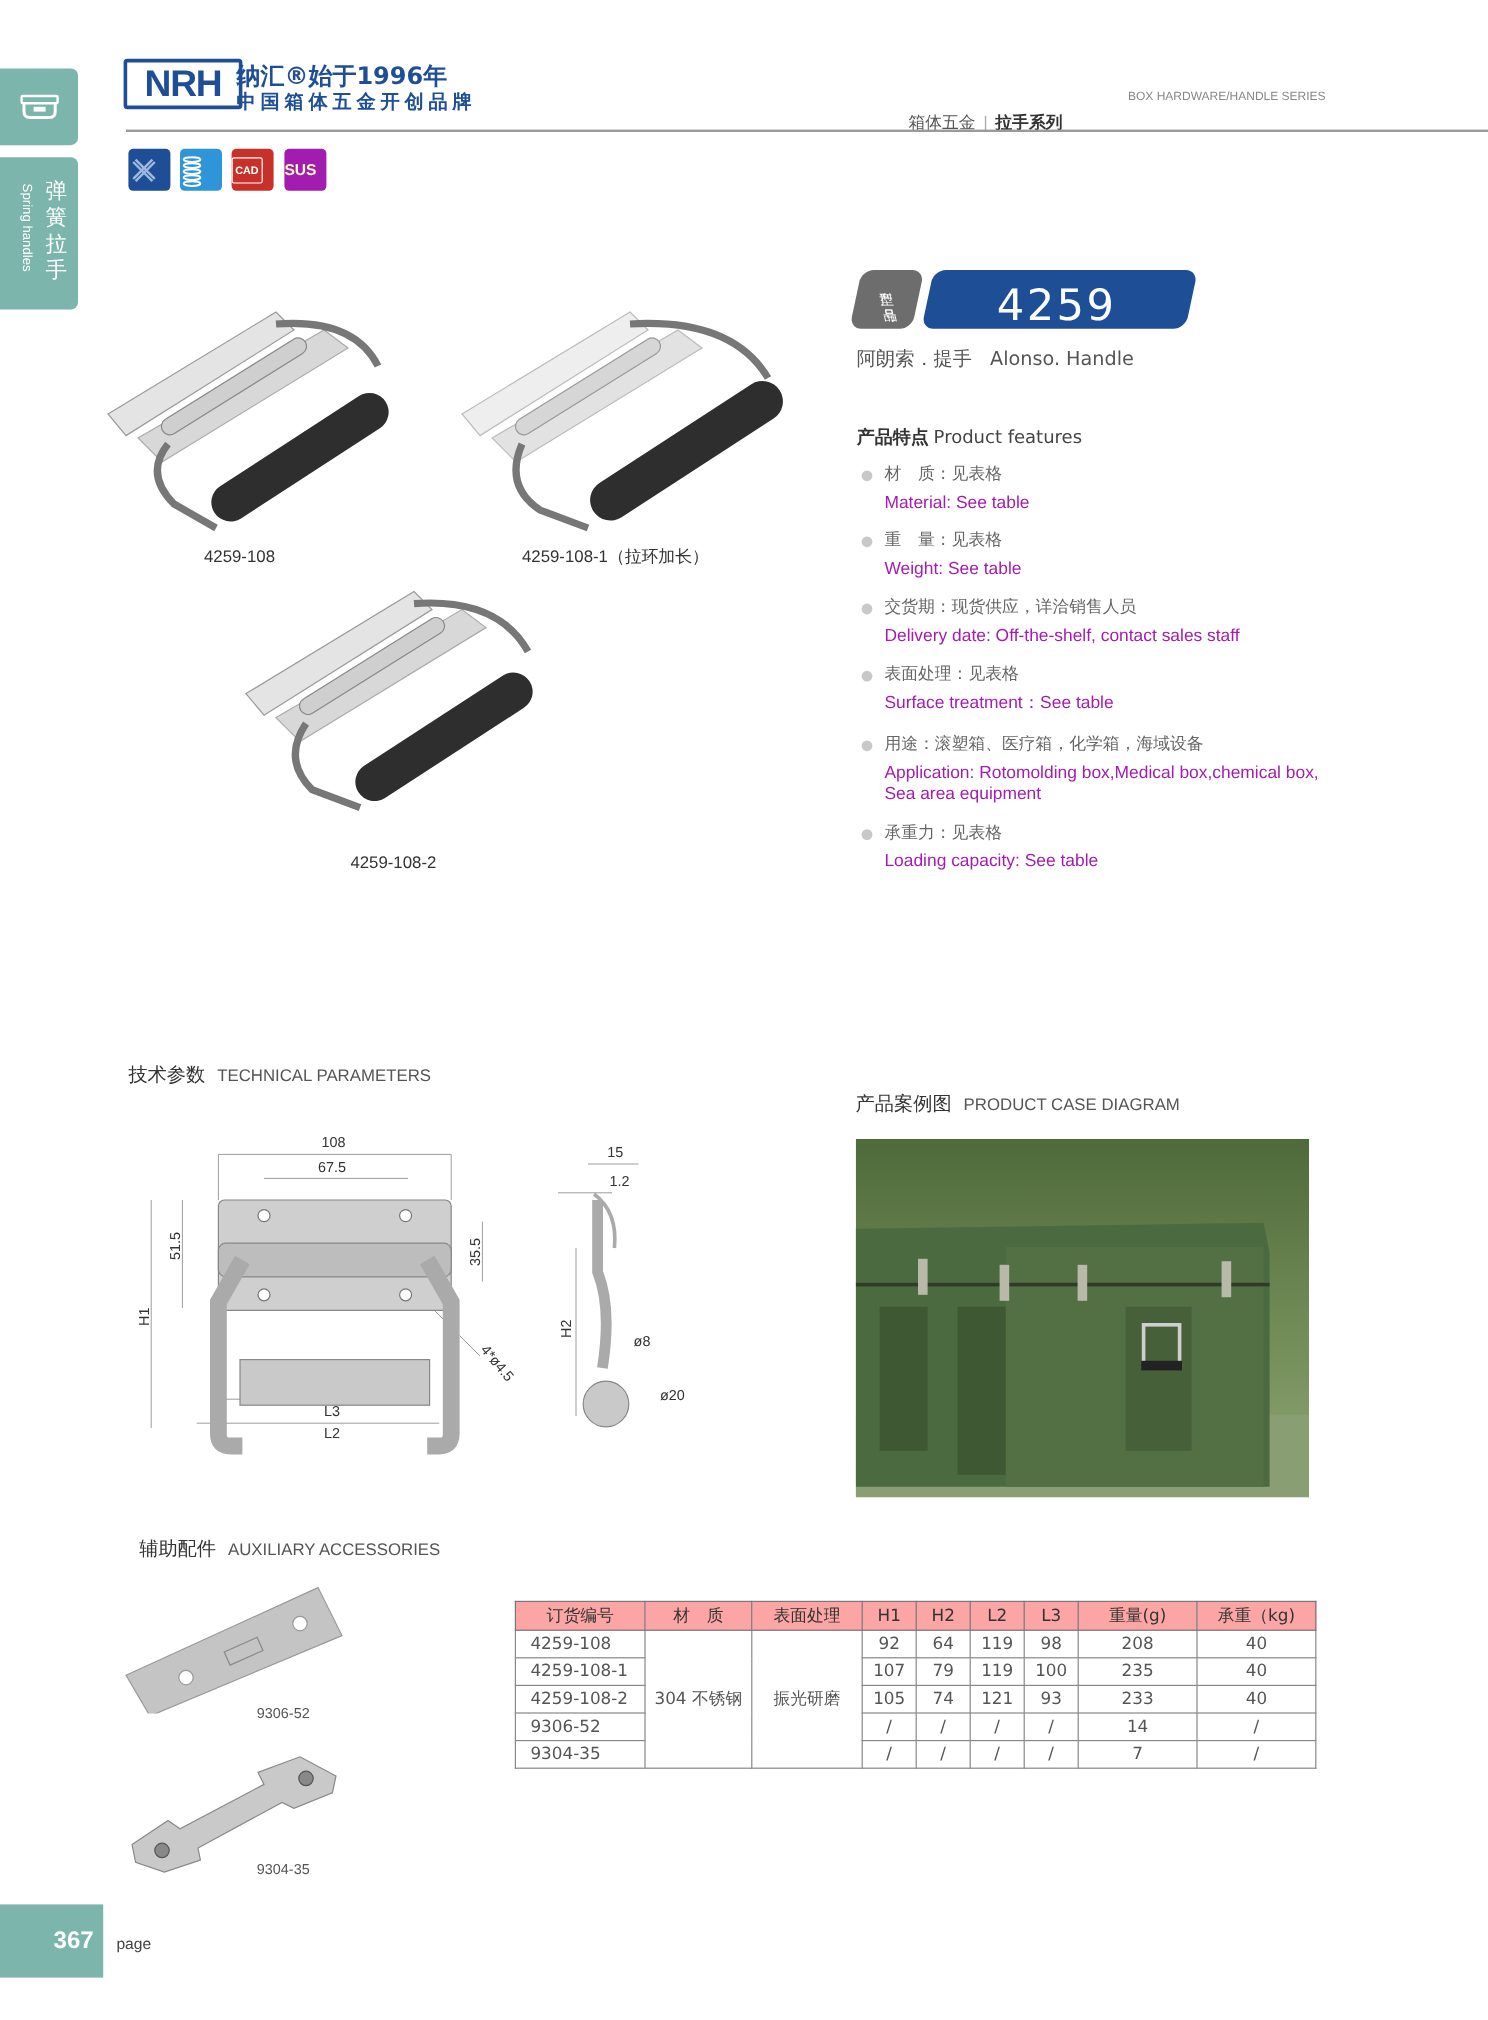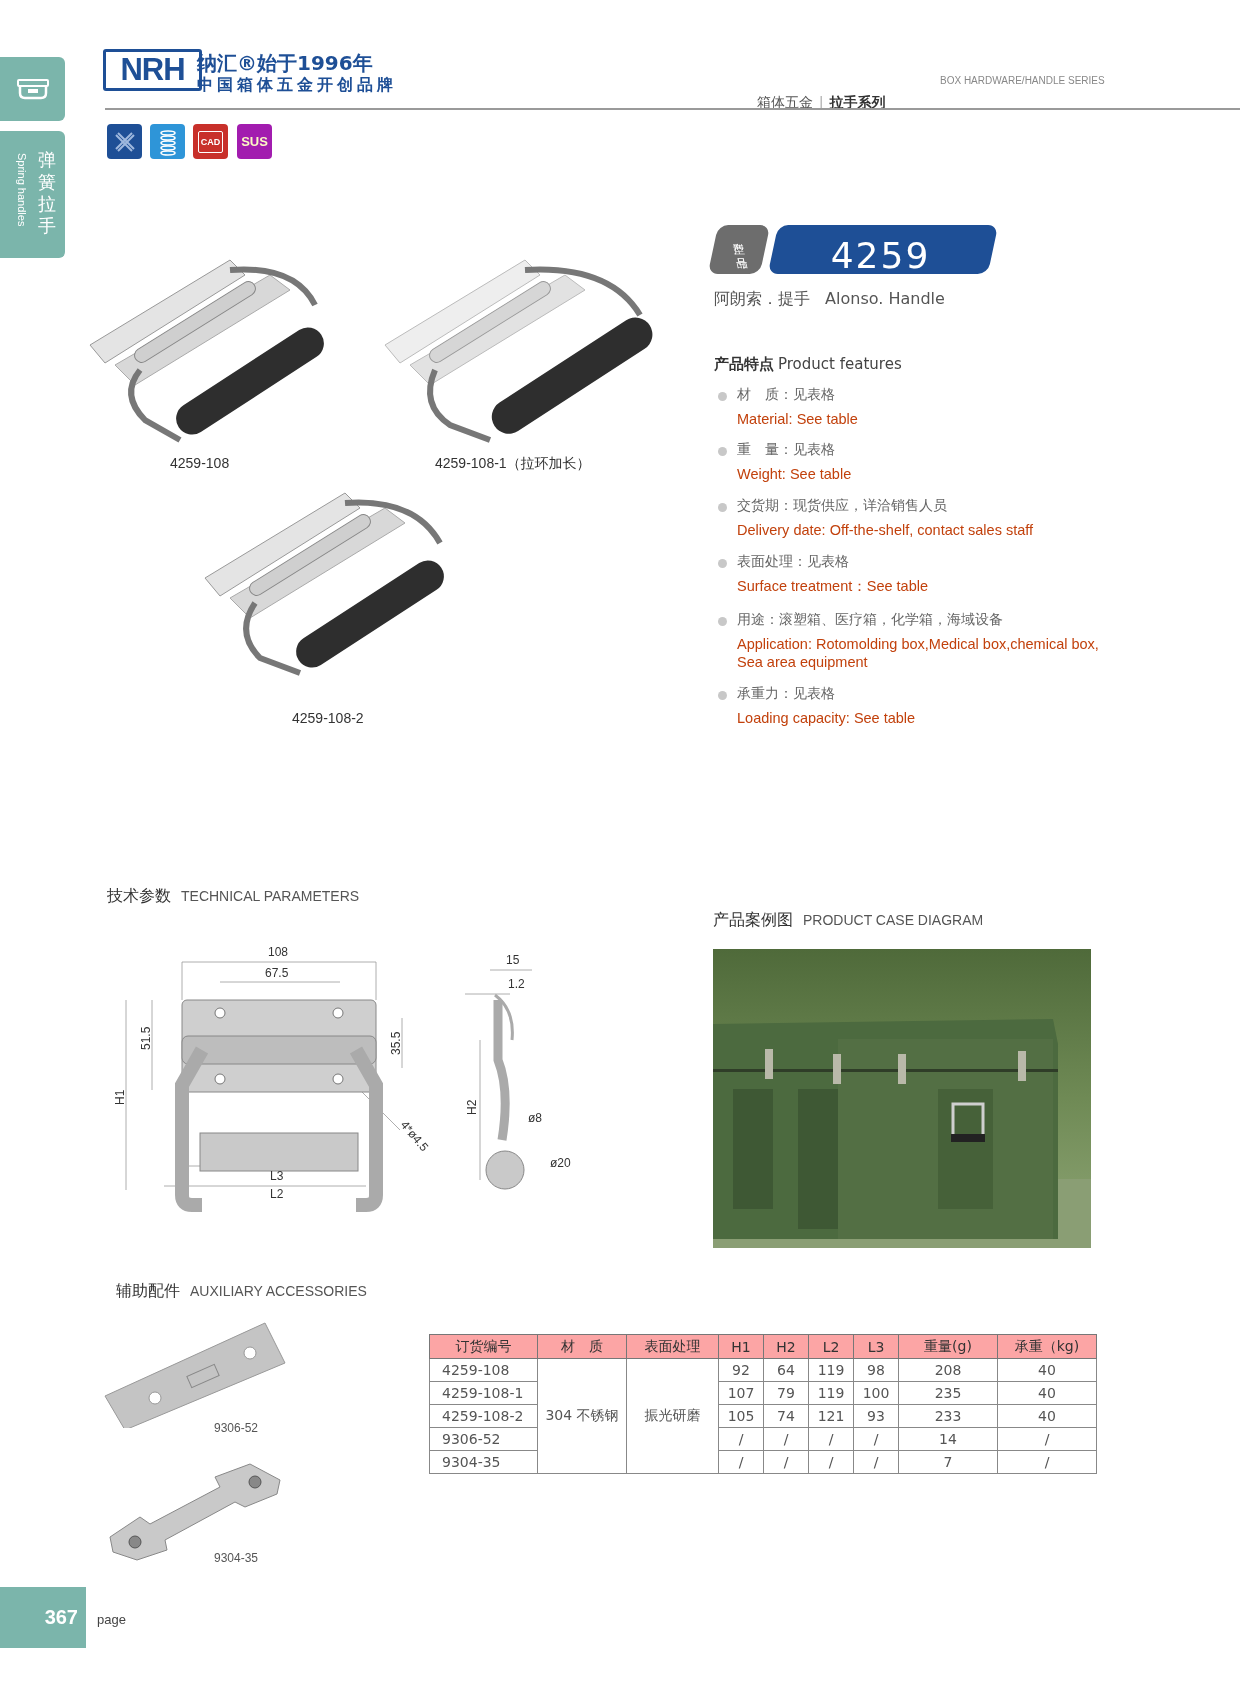--- a/index.html
+++ b/index.html
@@ -16,39 +16,39 @@
 
   
   .logo-box { position:absolute; left:103px; top:49px; width:99px; height:42px; border:3px solid #1e4f96; border-radius:3px; color:#1e4f96; font-size:31px; font-weight:bold; display:flex; align-items:center; justify-content:center; letter-spacing:-1px; }
   .logo-cn1 { position:absolute; left:197px; top:50px; font-size:20px; font-weight:bold; color:#1e4f96; letter-spacing:0; font-family:"DejaVu Sans", sans-serif; }
   .logo-cn2 { position:absolute; left:197px; top:75px; font-size:16px; font-weight:bold; color:#1e4f96; letter-spacing:4px; font-family:"DejaVu Sans", sans-serif; }
   .header-rule { position:absolute; left:105px; top:108px; width:1135px; height:2px; background:#9a9a9a; }
   .hdr-cn { position:absolute; left:757px; top:70px; font-size:14px; color:#555; font-family:Liberation Mono, monospace;margin-top:24px; }
   .hdr-cn b { color:#333; font-weight:bold; }
   .hdr-en { position:absolute; left:940px; top:75px; font-size:10px; color:#888; }
 
-  .feat-icon { position:absolute; top:124px; width:35px; height:35px; border-radius:4px; display:flex; align-items:center; justify-content:center; color:#fff; font-size:10px; font-weight:bold; }
+  .feat-icon { position:absolute; top:124px; width:35px; height:35px; border-radius:4px; display:flex; align-items:center; color:#fff; font-size:10px; font-weight:bold; }
 
   
   .prod-img { position:absolute; }
   .prod-label { position:absolute; font-size:14px; color:#333; }
 
   
   .badge-gray { position:absolute; left:713px; top:225px; width:52px; height:49px; background:#6d6d6d; border-radius:10px; transform: skewX(-12deg); }
   .badge-gray span { position:absolute; left:10px; top:9px; color:#fff; font-size:11px; line-height:14px; transform: skewX(12deg); font-family:"DejaVu Sans", sans-serif; }
   .badge-blue { position:absolute; left:773px; top:225px; width:220px; height:49px; background:#1e4f96; border-radius:10px; transform: skewX(-12deg); }
   .badge-num { position:absolute; left:773px; top:225px; width:215px; height:61px; color:#fff; font-size:36px; display:flex; align-items:center; justify-content:center; letter-spacing:2px; font-family:"DejaVu Sans", sans-serif; }
   .prod-name { position:absolute; left:714px; top:289px; font-size:16px; color:#555; font-family:"DejaVu Sans", sans-serif; }
 
   .feat-title { position:absolute; left:714px; top:355px; font-size:15px; color:#444; font-family:"DejaVu Sans", sans-serif; }
   .feat-title b { font-weight:bold; color:#333; margin-right:4px; }
   .feat-item { position:absolute; left:718px; width:420px; }
   .feat-dot { position:absolute; left:0; top:6px; width:9px; height:9px; border-radius:50%; background:#c8c8c8; }
   .feat-cn { position:absolute; left:19px; top:0; font-size:14px; color:#666; font-family:"DejaVu Sans", sans-serif; white-space:nowrap;text-align:right; }
-  .feat-en { position:absolute; left:19px; top:24px; font-size:14.5px; color:#c2410c; line-height:18px; white-space:pre-line; width:420px; }
+  .feat-en { position:absolute; left:19px; top:24px; font-size:14.5px; color:#a21caf; line-height:18px; white-space:pre-line; width:420px; }
 
   .section-title { position:absolute; font-size:14px; color:#555; }
   .section-title b { font-weight:normal; color:#333; font-size:16px; margin-right:10px; font-family:"DejaVu Sans", sans-serif; }
 
   .case-photo { position:absolute; left:713px; top:949px; width:378px; height:299px; overflow:hidden; }
 
   
   table.spec { position:absolute; left:429px; top:1334px; border-collapse:collapse; font-size:15px; color:#555; }
   table.spec th { background:#fca5a5; color:#333; font-weight:normal; height:24px; border:1px solid #777; font-family:"DejaVu Sans", sans-serif; font-size:14px; }
   table.spec td { height:23px; border:1px solid #888; text-align:center; font-family:"DejaVu Sans", sans-serif; font-size:14px; color:#555; }

